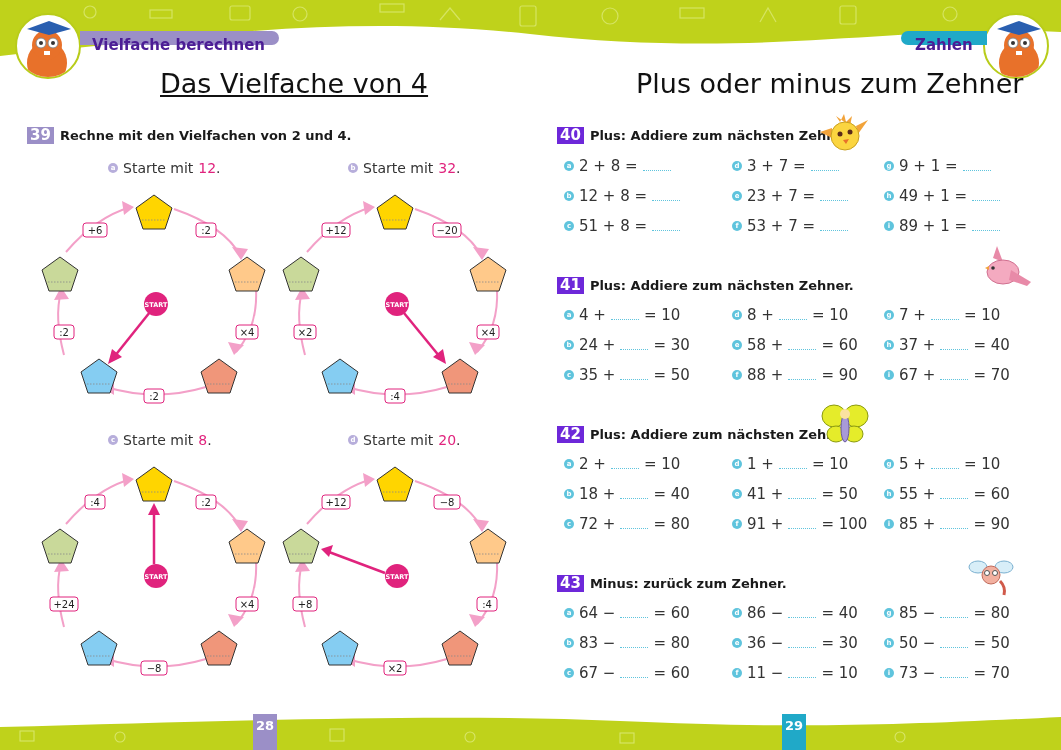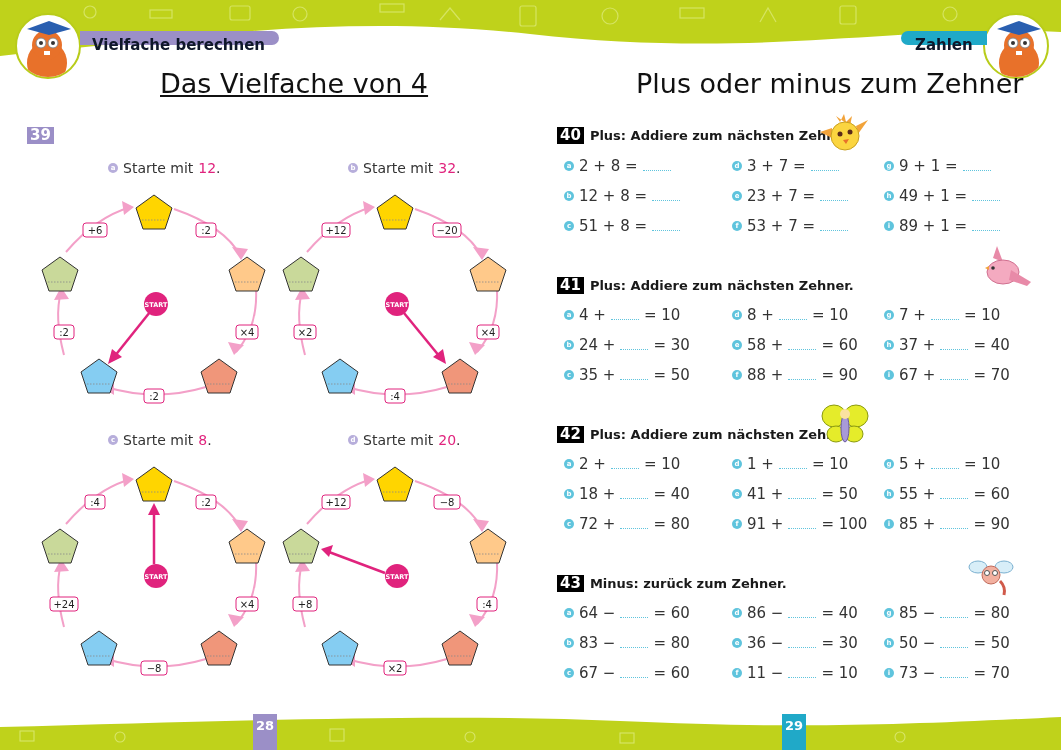--- a/index.html
+++ b/index.html
@@ -6,32 +6,32 @@
   html, body { width: 1061px; height: 750px; overflow: hidden; background: #fff; }
   body { font-family: "DejaVu Sans", sans-serif; color: #1a1a1a; position: relative; }
 
   .band-top { position: absolute; left: 0; top: 0; width: 1061px; height: 70px; }
   .band-bottom { position: absolute; left: 0; top: 715px; width: 1061px; height: 35px; }
 
   .mascot { position: absolute; width: 66px; height: 66px; border-radius: 50%; background: #fff; border: 2px solid #b8cc1a; overflow: hidden; }
   .mascot-left { left: 15px; top: 13px; }
   .mascot-right { left: 983px; top: 13px; }
 
-  .chapter-tag { position: absolute; height: 14px; line-height: 28px; color: #0f172a; font-weight: bold; font-size: 15px; font-family: "DejaVu Sans", sans-serif; }
+  .chapter-tag { position: absolute; height: 14px; line-height: 28px; color: #4c1d95; font-weight: bold; font-size: 15px; font-family: "DejaVu Sans", sans-serif; }
   .tag-left { left: 80px; top: 31px; padding: 0 14px 0 12px; background: #9b8fc7; border-radius: 0 14px 14px 0; }
   .tag-right { left: 901px; top: 31px; padding: 0 12px 0 14px; background: #20a9c8; border-radius: 14px 0 0 14px; width: 86px; }
 
   .page-title { position: absolute; font-family: "DejaVu Sans", sans-serif; font-size: 27px; color: #111; top: 68px; white-space: nowrap; }
   .title-left { left: 160px; text-decoration: underline; }
   .title-right { left: 636px; }
 
   .task-head { position: absolute; display: flex; align-items: center; gap: 6px; font-size: 13px; font-weight: 600; white-space: nowrap; }
   .task-num { display: inline-block; color: #fff; font-size: 15px; font-weight: bold; padding: 1px 3px; line-height: 15px; }
   .num-purple { background: #9b8fc7; }
-  .num-cyan { background: #000000; }
+  .num-cyan { background: #6d28d9; }
 
   .sub-label { position: absolute; font-size: 14px; color: #333; display: flex; align-items: center; gap: 5px; white-space: nowrap; }
   .letter-dot { display: inline-block; width: 10px; height: 10px; border-radius: 50%; font-size: 7px; color: #fff; text-align: center; line-height: 10px; font-weight: bold; }
   .dot-purple { background: #b7aedb; }
   .dot-cyan { background: #5fc4dd; }
   .start-num { color: #e0237d; }
 
   .cycle { position: absolute; width: 240px; height: 240px; }
 
   .ex-row { position: absolute; font-size: 15px; color: #333; display: flex; align-items: center; gap: 5px; white-space: nowrap; }
@@ -102,20 +102,21 @@
 </div>
 
 <div class="chapter-tag tag-left">Vielfache berechnen</div>
 <div class="chapter-tag tag-right">Zahlen</div>
 
 <div class="page-title title-left">Das Vielfache von 4</div>
 <div class="page-title title-right">Plus oder minus zum Zehner</div>
 
 <div class="task-head" style="left:27px; top:127px;">
   <span class="task-num num-purple">39</span>
+  <span>Rechne mit den Vielfachen von 2 und 4.</span>
 </div>
 
 <div class="sub-label" style="left:108px; top:160px;">
   <span class="letter-dot dot-purple">a</span>
   <span>Starte mit</span>
   <span><span class="start-num">12</span><span>.</span></span>
 </div>
 <div class="sub-label" style="left:348px; top:160px;">
   <span class="letter-dot dot-purple">b</span>
   <span>Starte mit</span>

